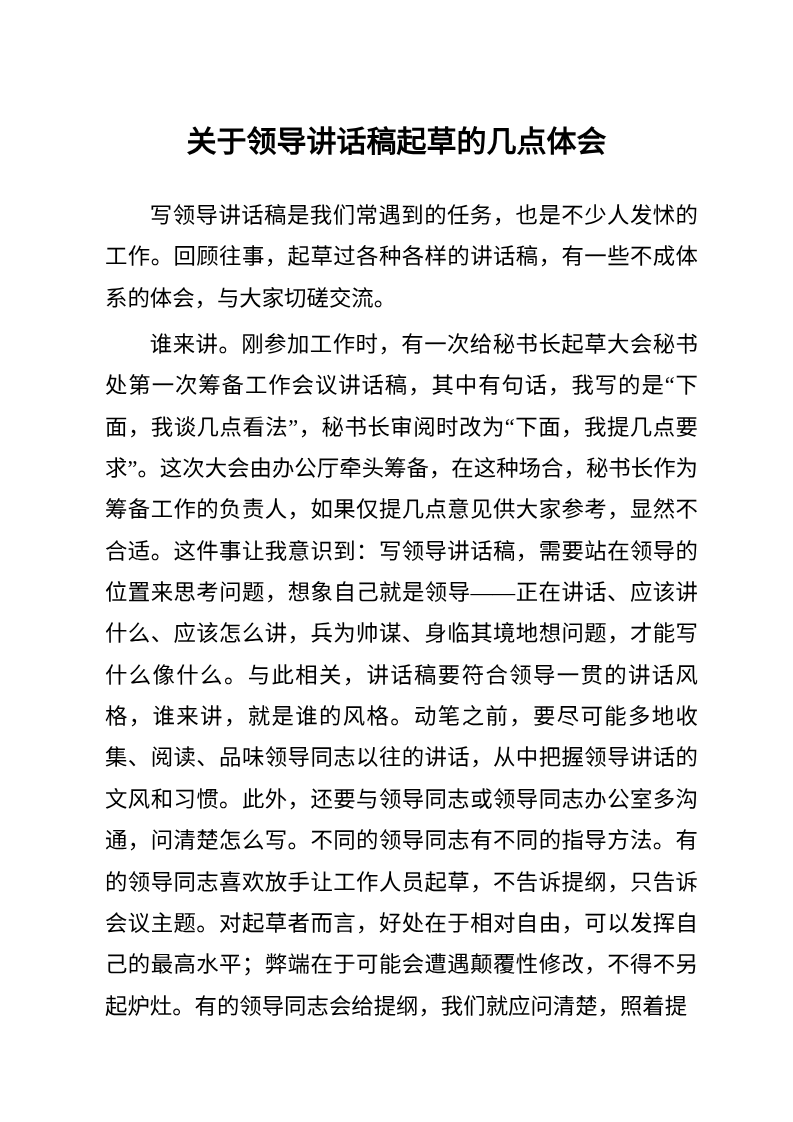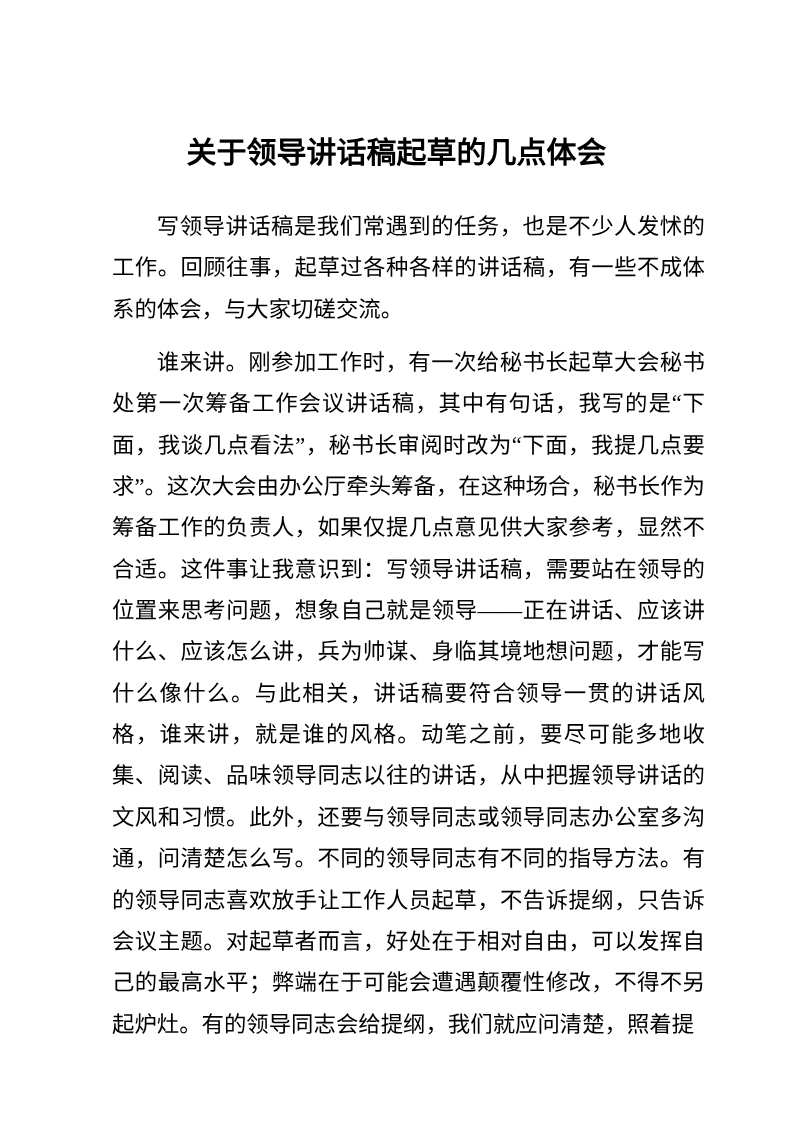--- a/index.html
+++ b/index.html
@@ -13,31 +13,31 @@
     width: 793px;
     height: 1122px;
     background: #ffffff;
     color: #000000;
     padding: 120px 100px 0 100px;
     overflow: hidden;
     font-family: serif;
   }
   .doc-title {
     width: 593px;
-    margin: 11px 0 31px 0;
+    margin: 0 0 31px 0;
     font-size: 30px;
     line-height: 44px;
     font-weight: bold;
     text-align: center;
     letter-spacing: 0;
     font-family: serif;
   }
   .doc-body p {
     width: 593px;
-    margin: 12px;
+    margin: 5px;
     font-size: 22.4px;
     line-height: 41.35px;
     text-indent: 2em;
     text-align: justify;
     word-break: break-all;
     font-family: serif;
   }
 </style>
 </head>
 <body>

